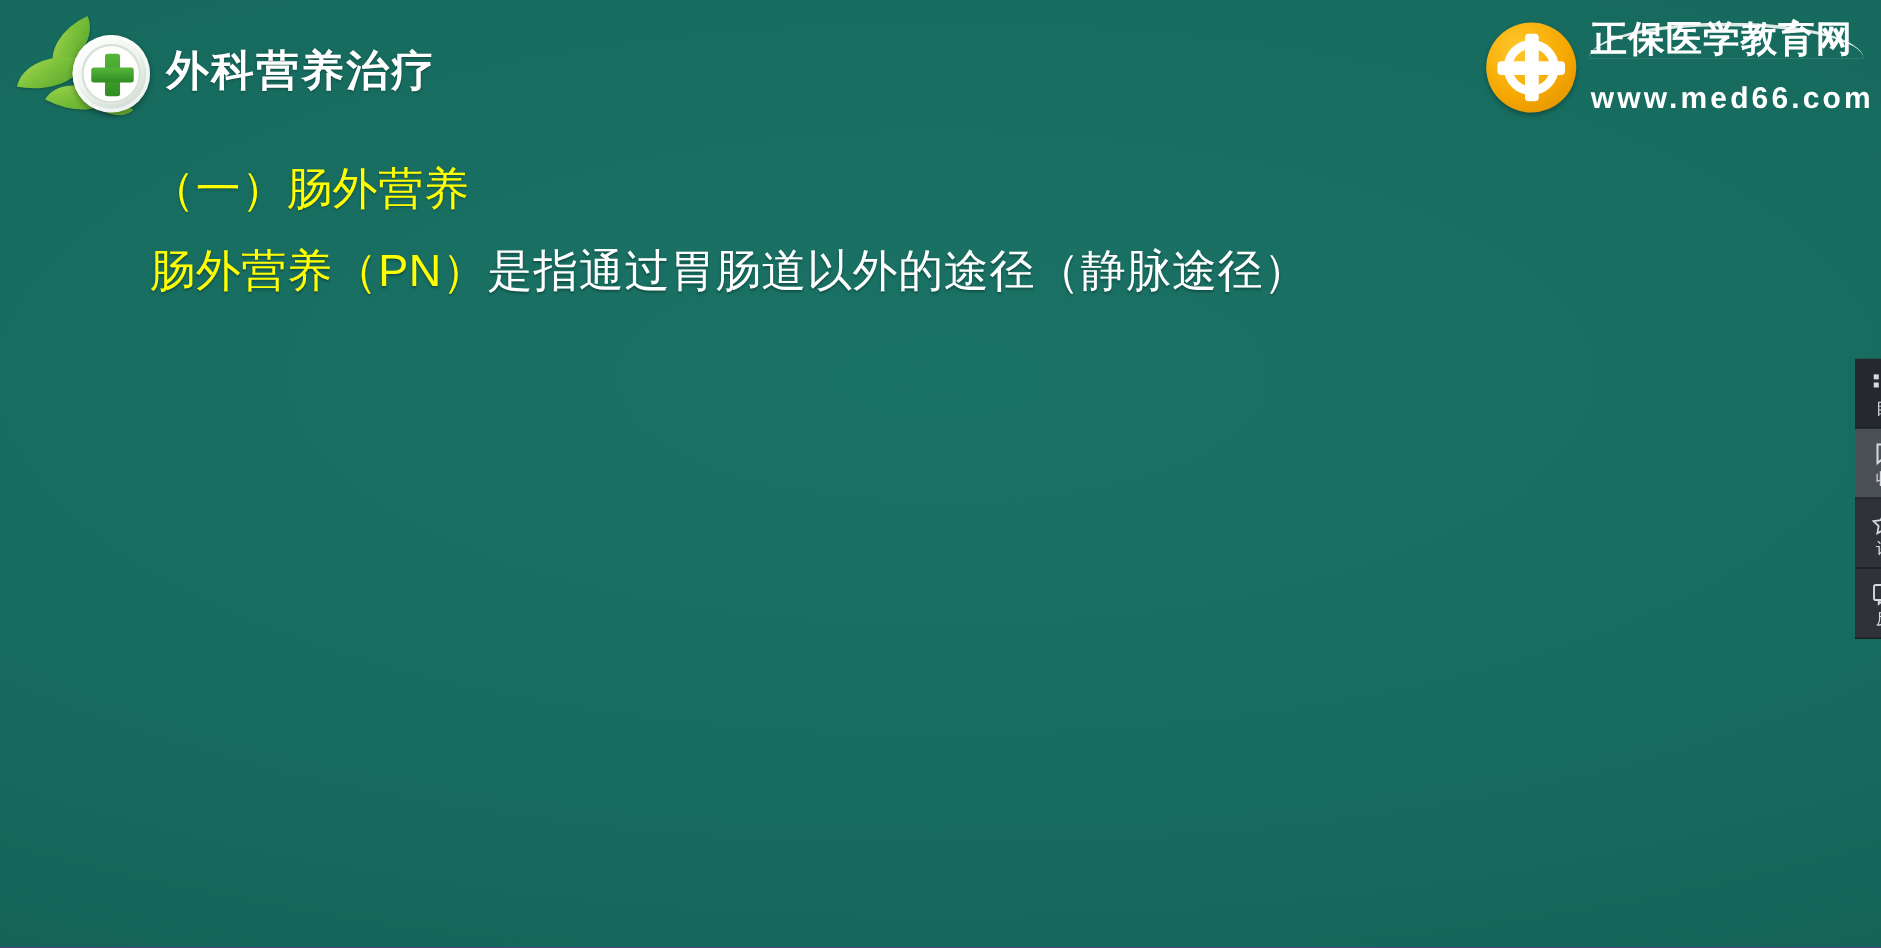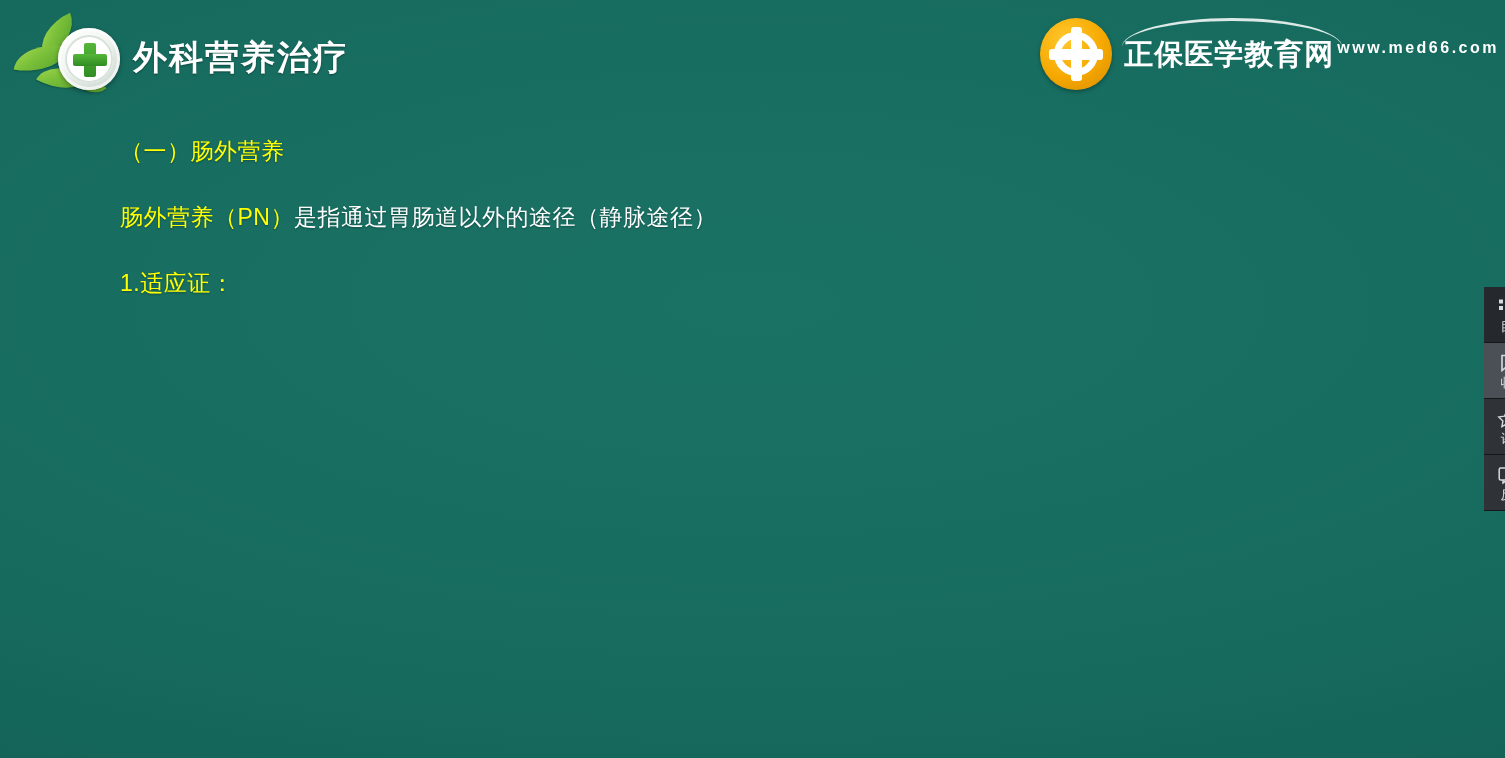--- a/index.html
+++ b/index.html
@@ -119,31 +119,31 @@
   #logo-badge .lcross-v { left: 31px; top: 9px;  width: 11px; height: 54px; }
   #logo-badge .lcross-h { left: 9px;  top: 31px; width: 54px; height: 11px; }
   #logo-badge .ring {
     position: absolute;
     left: 14px; top: 14px;
     width: 44px; height: 44px;
     border: 7px solid #ffffff;
     border-radius: 50%;
     box-sizing: border-box;
   }
-  #logo-text { display: flex; flex-direction: row; gap: 3px; }
+  #logo-text { display: flex; flex-direction: column; gap: 20px; }
   #logo-cn {
     font-size: 29px;
     font-weight: bold;
     color: #ffffff;
     letter-spacing: 1px;
     line-height: 1;
     white-space: nowrap;
   }
   #logo-url {
-    font-size: 16px;
+    font-size: 24px;
     font-weight: bold;
     color: #ffffff;
     letter-spacing: 2.5px;
     line-height: 1;
     white-space: nowrap;
   }
   #logo-arc {
     position: absolute;
     left: 82px;
     top: 4px;
@@ -154,21 +154,21 @@
     border-left: 0; border-right: 0; border-bottom: 0;
   }
 
   
   #body-text {
     position: absolute;
     left: 48px;
     top: 118px;
     width: 1120px;
     color: #ffffff;
-    font-size: 23px;
+    font-size: 36px;
     line-height: 66px;
     letter-spacing: 0.5px;
     text-shadow: 0 1px 2px rgba(0,0,0,.3);
   }
   #body-text p { margin: 0; }
   .indent { text-indent: 72px; }
   .hl { color: #ffff00; }
 
   
   #tool-panel {
@@ -248,23 +248,20 @@
 
     <p class="indent">
       <span class="hl">（一）肠外营养</span>
     </p>
 
     <p class="indent">
       <span class="hl">肠外营养（PN）</span><span>是指通过胃肠道以外的途径（静脉途径）</span>
     </p>
 
 
-    <p class="indent">
-      <span class="hl">1.适应证：</span>
-    </p>
 
 
 
 
   </div>
 
   <div id="tool-panel">
 
     <div class="tool-item dark">
       <span class="tool-icon">

